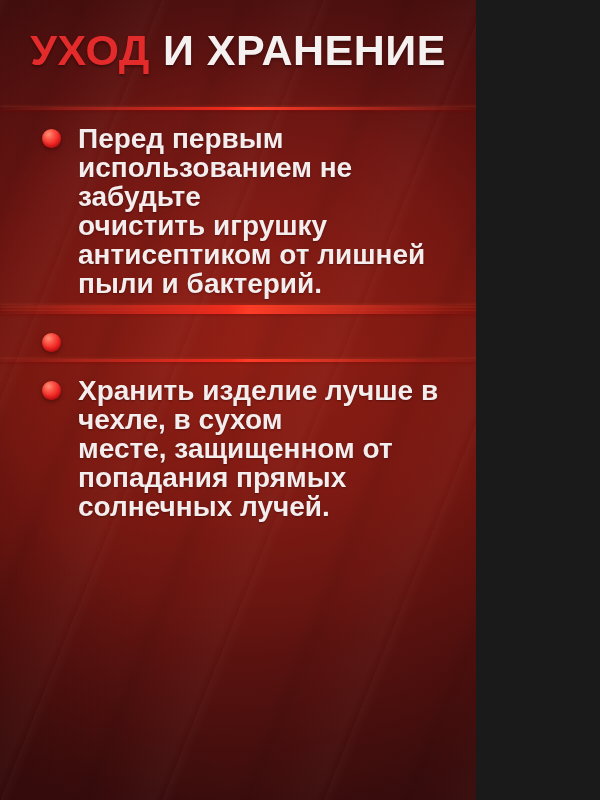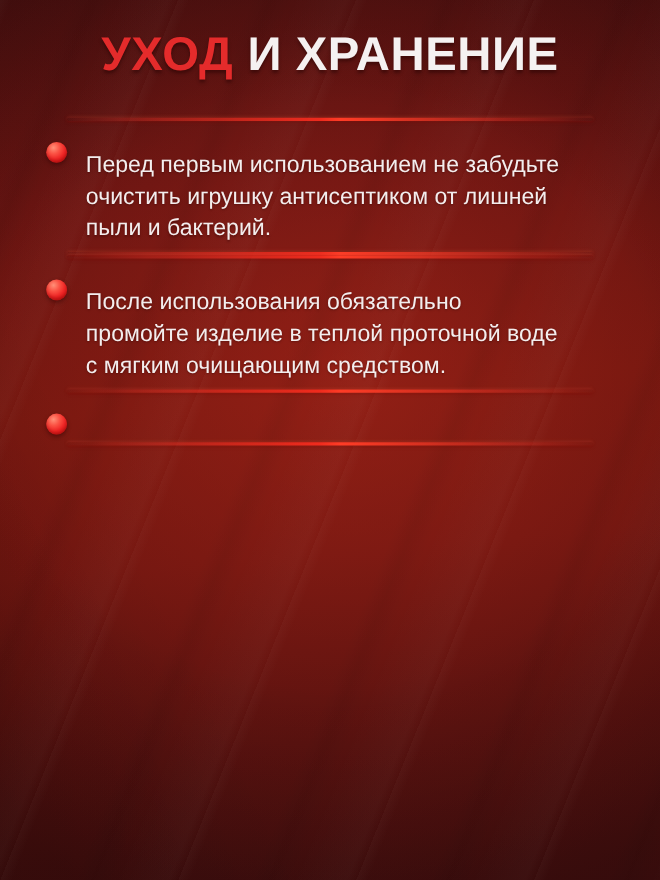--- a/index.html
+++ b/index.html
@@ -1,21 +1,21 @@
 <!DOCTYPE html>
 <html><head>
 <meta charset="utf-8">
 <style>
   * { margin: 0; padding: 0; box-sizing: border-box; }
   html, body { background: #1a1a1a; }
   body { display: flex; justify-content: flex-start; align-items: flex-start; }
 
   .page {
     position: relative;
-    width: 600px;
+    width: 476px;
     height: 800px;
     overflow: hidden;
     font-family: "Liberation Sans", "DejaVu Sans", sans-serif;
     background:
       radial-gradient(ellipse 130% 85% at 52% 42%, rgba(178, 40, 28, 0.50) 0%, rgba(120, 22, 16, 0.25) 45%, rgba(0,0,0,0) 70%),
       linear-gradient(175deg, #4a1111 0%, #641412 22%, #73170f 45%, #6e1610 62%, #551210 82%, #431010 100%);
   }
 
   
   .bg-texture {
@@ -78,27 +78,26 @@
     height: 19px;
     margin-top: 5px;
     border-radius: 50%;
     background: radial-gradient(circle at 35% 28%,
       #ff9078 0%, #fb5244 30%, #ef2525 58%, #cf1414 82%, #a90e0e 100%);
     box-shadow: 0 2px 4px rgba(40, 0, 0, 0.45), inset 0 -2px 3px rgba(120, 0, 0, 0.35);
   }
 
   .bullet-text {
     margin-left: 17px;
-    font-size: 21px;
-    font-weight: normal;
+    font-size: 28px;
+    font-weight: bold;
     line-height: 29px;
     color: #f3eded;
     white-space: pre-line;
     text-shadow: 0 1px 2px rgba(40, 0, 0, 0.40);
-    margin-top: 11px;
   }
 </style>
 </head>
 <body>
 
 <div class="page">
   <div class="bg-texture"></div>
 
   <h1 class="title"><span class="title-accent">УХОД</span><span class="title-rest">И ХРАНЕНИЕ</span></h1>
 
@@ -111,30 +110,30 @@
       <div class="bullet-text">Перед первым использованием не забудьте
 очистить игрушку антисептиком  от лишней
 пыли и бактерий.</div>
     </div>
 
     <div class="divider"></div>
 
 
     <div class="divider"></div>
 
-    <div class="section">
-      <div class="marker"></div>
-      <div class="bullet-text">После использования обязательно
-промойте изделие в теплой проточной воде
-с мягким очищающим средством.</div>
-    </div>
 
     <div class="divider"></div>
 
     <div class="section">
       <div class="marker"></div>
     </div>
 
     <div class="divider"></div>
 
+    <div class="section">
+      <div class="marker"></div>
+      <div class="bullet-text">Хранить изделие лучше в чехле, в сухом
+месте, защищенном от попадания прямых
+солнечных лучей.</div>
+    </div>
 
   </div>
 </div>
 
 </body></html>

